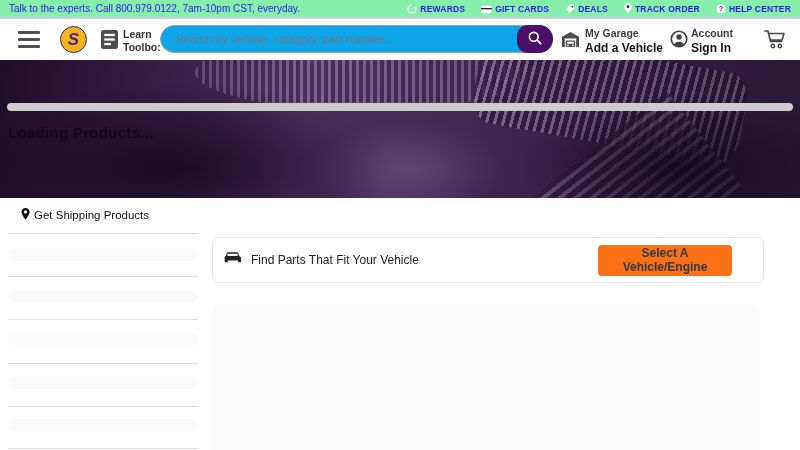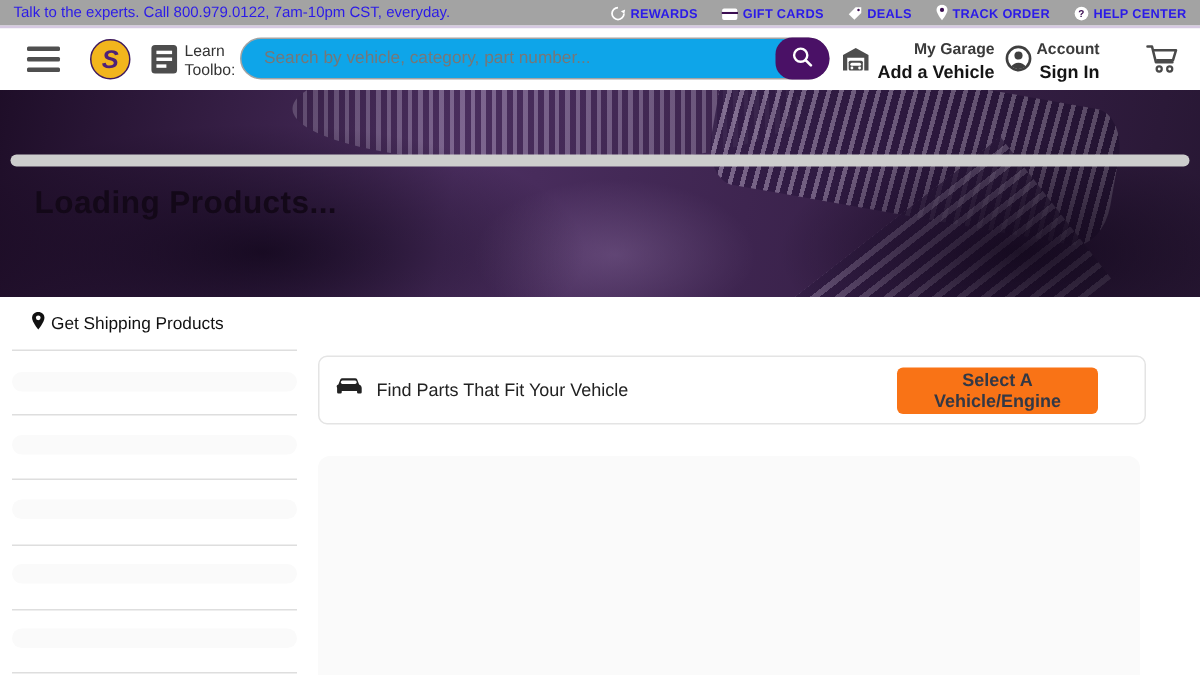--- a/index.html
+++ b/index.html
@@ -1,49 +1,49 @@
 <!DOCTYPE html>
 <html><head>
 <meta charset="utf-8">
 <style>
   * { margin:0; padding:0; box-sizing:border-box; }
   html,body { width:800px; height:450px; font-family:"Liberation Sans", sans-serif; background:#fff; overflow:hidden; }
   .page { position:relative; width:800px; height:450px; background:#fff; overflow:hidden; }
 
   
-  .topbar { position:absolute; top:0; left:0; right:0; height:17px; background:#a3a3a3;
+  .topbar { position:absolute; top:0; left:0; right:0; height:17px; background:#86efac;
             display:flex; align-items:center; justify-content:space-between; padding:0 9px; }
   .tb-msg { color:#2b1ae8; font-size:10px; white-space:nowrap; }
   .tb-links { display:flex; align-items:center; gap:16px; }
   .tb-link { display:flex; align-items:flex-end; gap:3px; color:#2b1ae8; font-size:8.5px;
              font-weight:700; letter-spacing:.2px; cursor:pointer; white-space:nowrap; }
   .tb-link svg { display:block; }
   .topbar-sep { position:absolute; top:17px; left:0; right:0; height:2px; background:#d6c9e2; }
 
   
   .header { position:absolute; top:19px; left:0; right:0; height:41px; background:#fff; }
   .hamburger { position:absolute; left:18px; top:12px; width:22px; cursor:pointer; }
   .hamburger span { display:block; height:2.5px; background:#4f4f4f; border-radius:1px; margin-bottom:4.5px; }
   .hamburger span:last-child { margin-bottom:0; }
   .logo { position:absolute; left:60px; top:7px; width:27px; height:27px; border-radius:50%;
           background:#f2b51d; border:1.5px solid #3f1b5e; display:flex; align-items:center;
           justify-content:center; cursor:pointer; }
   .logo-s { color:#4e2178; font-weight:800; font-style:italic; font-size:17px; line-height:1; }
   .doc-icon { position:absolute; left:100px; top:10px; cursor:pointer; }
-  .learn { position:absolute; left:123px; top:9px; font-size:10.5px; font-weight:400; color:#333;
+  .learn { position:absolute; left:123px; top:9px; font-size:10.5px; font-weight:700; color:#333;
            line-height:1.22; cursor:pointer; }
   .searchbox { position:absolute; left:160px; top:6px; width:393px; height:28px; background:#0ea5e9;
                border:1px solid #a3a3a3; border-radius:15px; }
   .searchbox input { position:absolute; left:15px; top:2px; width:330px; height:22px; border:none;
                      outline:none; font-size:11.5px; color:#333; font-family:inherit; background:transparent; }
   .searchbox input::placeholder { color:#777; }
   .search-btn { position:absolute; right:-1px; top:-1px; width:36px; height:28px; background:#4a1166;
                 border:none; border-radius:12px 15px 15px 12px; display:flex; align-items:center;
                 justify-content:center; cursor:pointer; }
-  .hdr-2line { line-height:1.3;text-align:right; }
+  .hdr-2line { line-height:1.3; }
   .hdr-2line .l1 { font-size:10.5px; font-weight:700; color:#3a3a3a; }
   .hdr-2line .l2 { font-size:12px; font-weight:700; color:#151515; }
   .garage-icon { position:absolute; left:561px; top:12px; cursor:pointer; }
   .garage-text { position:absolute; left:585px; top:8px; }
   .account-icon { position:absolute; left:670px; top:11px; cursor:pointer; }
   .account-text { position:absolute; left:691px; top:8px; }
   .cart { position:absolute; left:764px; top:10px; cursor:pointer; }
 
   
   .hero { position:absolute; top:60px; left:0; right:0; height:138px; background:#4e3260; overflow:hidden; }
@@ -59,22 +59,22 @@
   .hx-cover { left:525px; top:80px; width:200px; height:120px; transform:rotate(-38deg);
               background:repeating-linear-gradient(0deg,#b7a6c6 0 4px,#3c2750 4px 10px); opacity:.7; }
   .hx-glow { left:280px; top:40px; width:260px; height:140px;
              background:radial-gradient(closest-side, rgba(160,130,180,.55), transparent 72%); }
   .hx-darkl { left:-40px; bottom:-55px; width:430px; height:170px;
               background:radial-gradient(closest-side, rgba(8,3,14,.95), rgba(8,3,14,0)); z-index:2; }
   .hx-darkr { right:-40px; bottom:-45px; width:320px; height:150px;
               background:radial-gradient(closest-side, rgba(10,4,16,.8), rgba(10,4,16,0)); z-index:2; }
   .progress { position:absolute; left:7px; right:7px; top:43px; height:8px; background:#cdcdcd;
               border-radius:4px; z-index:5; }
-  .loading { position:absolute; left:8px; top:64px; font-size:21px; font-weight:800;
-             color:#130818; letter-spacing:.3px; z-index:5;margin-left:15px; }
+  .loading { position:absolute; left:8px; top:64px; font-size:15px; font-weight:800;
+             color:#130818; letter-spacing:.3px; z-index:5; }
 
   
   .content { position:absolute; top:198px; left:0; right:0; bottom:0; background:#fff; }
   .sidebar { position:absolute; left:8px; top:0; width:190px; height:252px; }
   .sb-title { position:absolute; left:13px; top:10px; display:flex; align-items:center; gap:4px;
               font-size:11.5px; color:#111; cursor:pointer; }
   .sb-divider { position:absolute; left:0; right:0; height:1px; background:#dedede; }
   .sb-bar { position:absolute; left:0; right:0; height:13px; background:#fafafa; border-radius:7px; }
 
   .main { position:absolute; left:212px; top:0; width:552px; bottom:0;margin-top:26px; }

